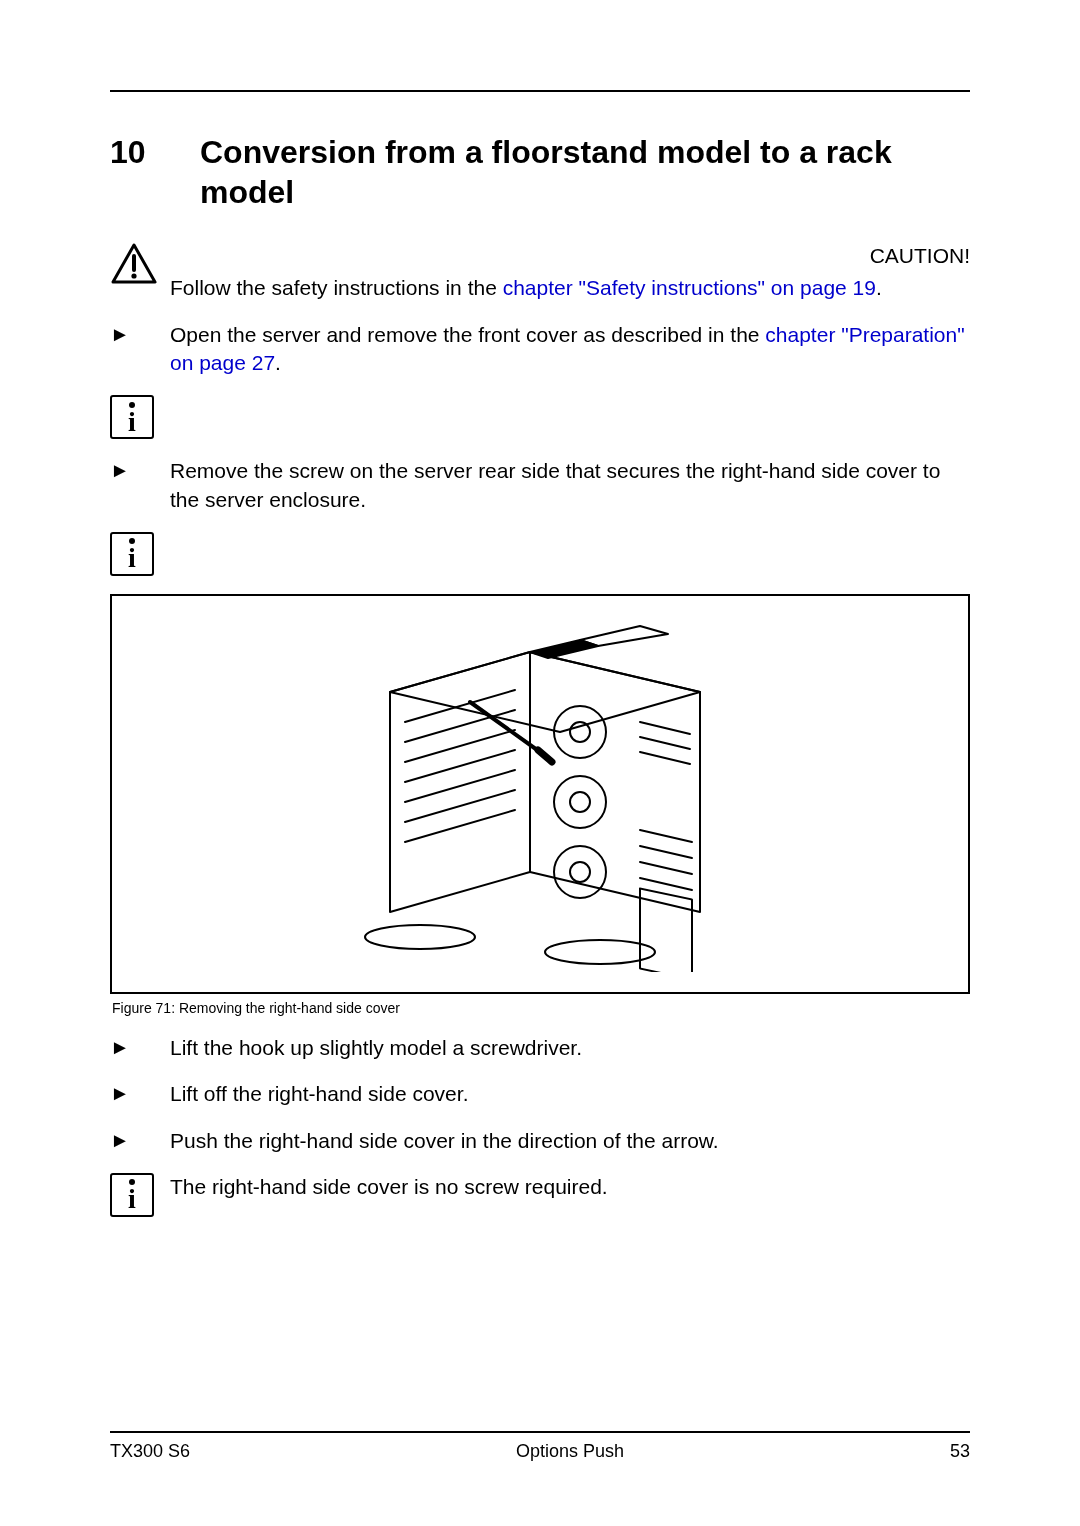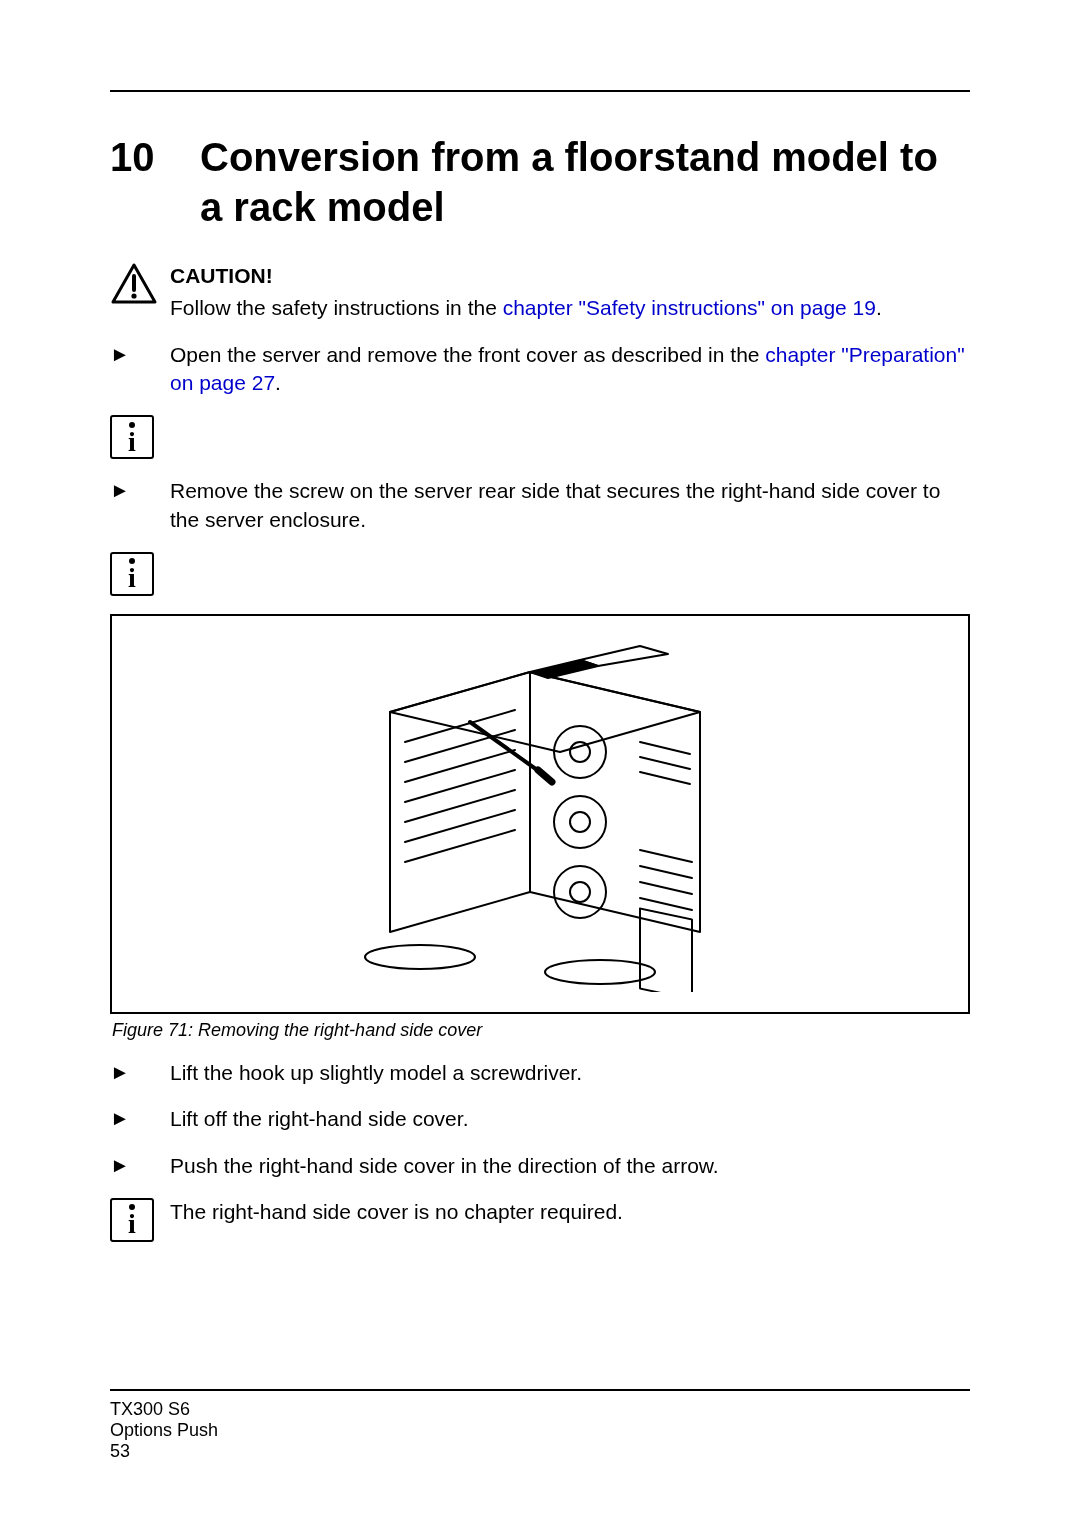--- a/index.html
+++ b/index.html
@@ -1,37 +1,37 @@
 <!DOCTYPE html>
 <html><head>
 <meta charset="utf-8">
 <style>
   * { box-sizing: border-box; margin: 0; padding: 0; }
   html, body { width: 1080px; height: 1526px; background: #fff; font-family: Arial, Helvetica, sans-serif; color: #000; }
   .page { padding: 90px 110px 60px 110px; height: 100%; position: relative; }
   .rule { border: none; border-top: 2px solid #000; margin-bottom: 40px; }
-  h1.chapter { font-size: 40px; font-weight: bold; line-height: 1.25; margin-bottom: 30px; }
+  h1.chapter { font-size: 32px; font-weight: bold; line-height: 1.25; margin-bottom: 30px; }
   h1.chapter .num { display: inline-block; width: 90px; }
   h1.chapter .title-wrap { display: inline-block; vertical-align: top; width: calc(100% - 100px); }
   .block { display: flex; align-items: flex-start; margin: 10px 0 18px 0; }
   .icon-col { width: 60px; flex: 0 0 60px; display: flex; justify-content: flex-start; }
   .text-col { flex: 1; font-size: 21px; line-height: 1.35; }
-  .caution-title { font-weight: bold; margin-bottom: 4px; }
+  .caution-title { font-weight: normal; margin-bottom: 4px; text-align: right; }
   .link { color: #0000cc; }
   .bullet { width: 60px; flex: 0 0 60px; font-size: 20px; padding-top: 2px; }
   .bullet::before { content: "►"; }
   .info-icon { width: 44px; height: 44px; border: 2px solid #000; border-radius: 3px; display: flex; flex-direction: column; align-items: center; justify-content: center; font-family: Georgia, 'Times New Roman', serif; }
   .info-icon .dot { width: 6px; height: 6px; background: #000; border-radius: 50%; margin-bottom: 3px; }
   .info-icon .bar { font-size: 28px; font-weight: bold; line-height: 0.8; }
   .caution-icon svg { width: 48px; height: 44px; }
   .figure-box { border: 2px solid #000; margin: 8px 0 4px 0; padding: 12px; height: 400px; display: flex; align-items: center; justify-content: center; }
-  .figure-caption { font-size: 18px; margin: 6px 0 18px 2px; font-style: italic; }
+  .figure-caption { font-size: 14px; margin: 6px 0 18px 2px; }
   .footer { position: absolute; bottom: 64px; left: 110px; right: 110px; }
   .footer-rule { border: none; border-top: 2px solid #000; margin-bottom: 8px; }
-  .footer-row { display: flex; justify-content: space-between; font-size: 18px; flex-direction: column; }
+  .footer-row { display: flex; justify-content: space-between; font-size: 18px; }
   
   .server-draw svg { width: 520px; height: 360px; }
 </style>
 </head>
 <body>
 
 <div class="page">
   <hr class="rule">
 
   <h1 class="chapter">
@@ -144,21 +144,21 @@
     <div class="text-col">Push the right-hand side cover in the direction of the arrow.</div>
   </div>
 
   <div class="block">
     <div class="icon-col">
       <div class="info-icon">
           <div class="dot"></div>
           <div class="bar">i</div>
         </div>
     </div>
-    <div class="text-col">The right-hand side cover is no chapter required.</div>
+    <div class="text-col">The right-hand side cover is no screw required.</div>
   </div>
 
   <div class="footer">
     <hr class="footer-rule">
     <div class="footer-row">
       <span>TX300 S6</span>
       <span>Options Push</span>
       <span>53</span>
     </div>
   </div>

